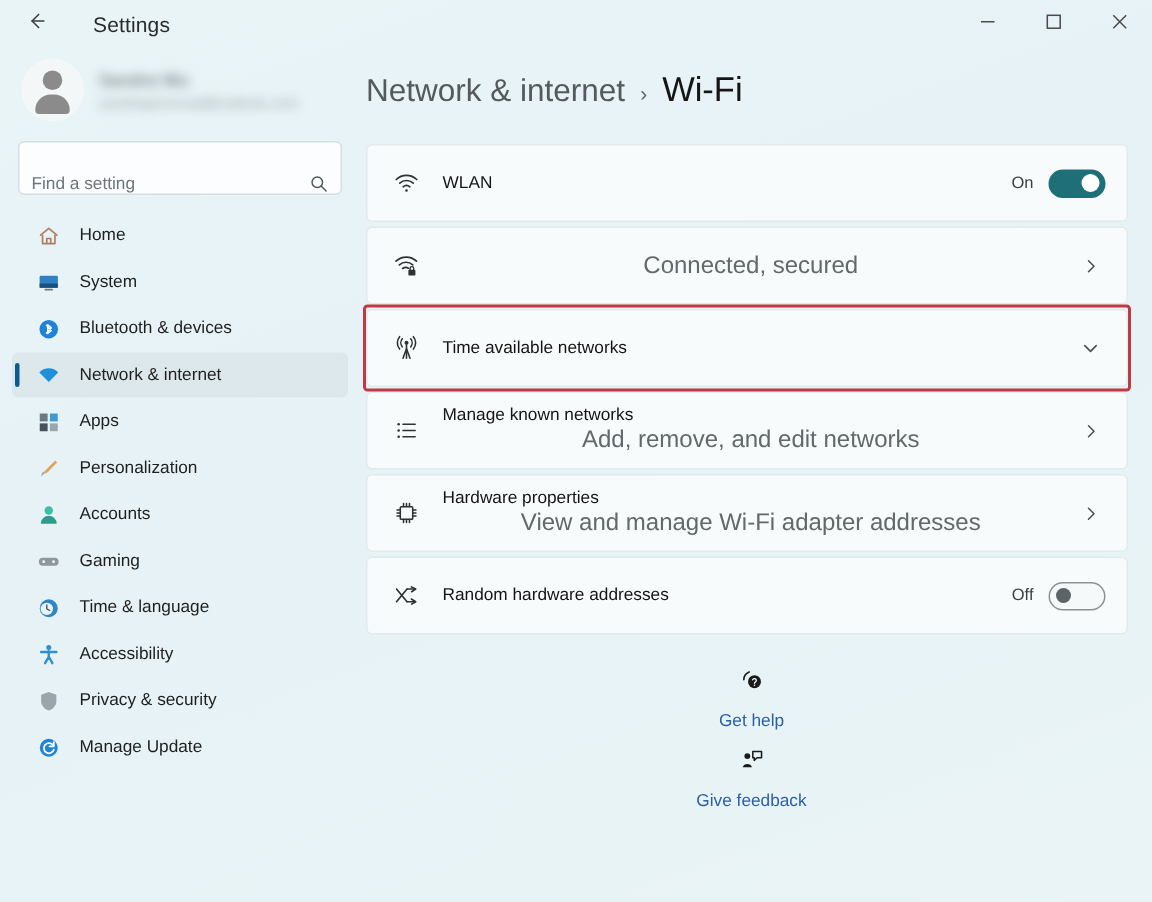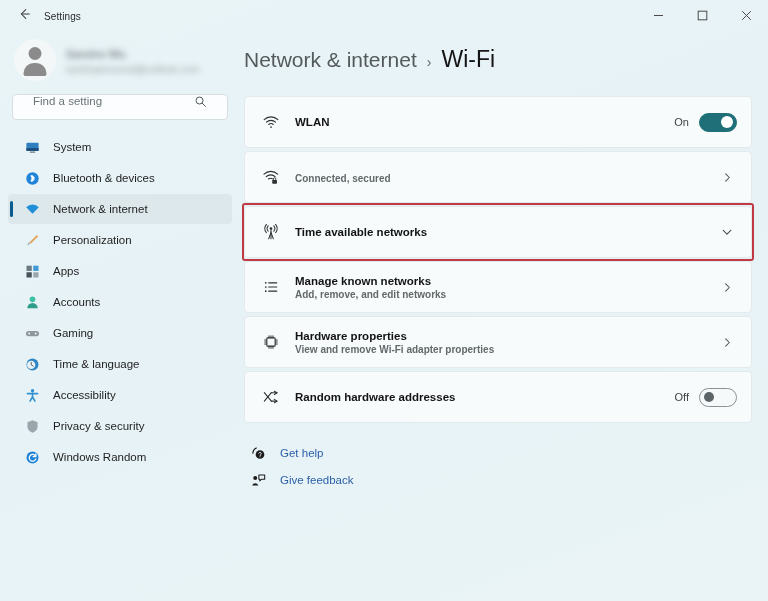--- a/index.html
+++ b/index.html
@@ -24,22 +24,22 @@
     background: transparent;
     position: relative; z-index: 5;
   }
   .back-btn {
     width: 28px; height: 24px;
     display: flex; align-items: center; justify-content: center;
     border-radius: 4px;
     color: #3b3b3b;
   }
   .title-text {
-    font-size: 10px; color: #2b2b2b;
-    margin-left: 6px; letter-spacing: .1px;
+    font-size: 14px; color: #2b2b2b;
+    margin-left: 24px; letter-spacing: .1px;
   }
   .win-controls {
     position: absolute; right: 0; top: 0;
     height: 32px; display: flex;
   }
   .win-btn {
     width: 44px; height: 32px;
     display: flex; align-items: center; justify-content: center;
     color: #4a4a4a;
   }
@@ -83,24 +83,24 @@
     color: #9aa3a6;
     filter: blur(3.4px);
     white-space: nowrap; overflow: hidden;
     user-select: none;
   }
   .profile-name { font-size: 11.5px; font-weight: bold; color: #7d868a; }
   .profile-mail { font-size: 10px; margin-top: 4px; }
 
   .search-wrap { padding: 4px 4px 10px 4px; }
   .search-box {
-    height: 26px; border-radius: 4px;
+    height: 36px; border-radius: 4px;
     background: #fbfdfe; border: 1px solid #d5dfe2;
-    display: flex; align-items: flex-start;
-    padding: 0 20px;
+    display: flex; align-items: flex-end;
+    padding: 0 8px;
   }
   .search-box input {
     flex: 1; border: 0; outline: none; background: transparent;
     font-family: inherit; font-size: 11.5px; color: #3a3a3a;
   }
   .search-box input::placeholder { color: #6c7578; }
   .search-icon { color: #4c5558; display: flex; }
 
   .nav { padding-top: 2px; display: flex; flex-direction: column; gap: 1px; }
   .nav-item {
@@ -146,23 +146,23 @@
     min-height: 52px;
     display: flex; align-items: center;
     padding: 0 14px 0 14px;
     gap: 12px;
   }
   .row-icon {
     width: 24px; flex: 0 0 24px;
     display: flex; align-items: center; justify-content: center;
     color: #2c3133;
   }
-  .row-text { flex: 1; min-width: 0; font-weight: bold; }
+  .row-text { flex: 1; min-width: 0; }
   .row-title { font-size: 11.5px; color: #141414; }
-  .row-sub { font-size: 10px; color: #62696b; margin-top: 2px; }
+  .row-sub { font-size: 16px; color: #62696b; margin-top: 2px; text-align: center; }
   .row-right { display: flex; align-items: center; gap: 10px; }
   .state-label { font-size: 11px; color: #3c4244; }
 
   .chevron { color: #4a5053; display: flex; padding: 4px; }
 
   .toggle {
     width: 38px; height: 19px; border-radius: 10px;
     position: relative; flex: 0 0 38px;
   }
   .toggle.on { background: #1f6f78; border: 1px solid #1f6f78; }
@@ -187,21 +187,21 @@
   .annot::after {
     content: "";
     position: absolute;
     left: -3px; right: -3px; top: -4px; bottom: -4px;
     border: 2.5px solid #bf3a43;
     border-radius: 3px;
     pointer-events: none;
   }
 
   .links { margin-top: 22px; display: flex; flex-direction: column; gap: 11px; padding-left: 6px; }
-  .link-row { display: flex; align-items: center; gap: 14px; }
+  .link-row { display: flex; align-items: center; gap: 14px; flex-direction: column; }
   .link-icon { width: 16px; height: 16px; display: flex; align-items: center; justify-content: center; color: #1b1b1b; }
   .link-text { font-size: 11.5px; color: #2a5fa8; }
 </style>
 </head>
 <body>
 
 <div class="window">
 
   <div class="titlebar">
     <div class="back-btn">
@@ -261,20 +261,30 @@
             <svg width="13" height="13" viewBox="0 0 16 16" fill="none" stroke="currentColor" stroke-width="1.2">
               <circle cx="6.8" cy="6.8" r="4.3"></circle>
                 <path d="M10.1 10.1 L14 14" stroke-linecap="round"></path>
             </svg>
           </span>
         </div>
       </div>
 
       <div class="nav">
 
+        <div class="nav-item">
+          <span class="nav-icon">
+            <svg width="15" height="15" viewBox="0 0 16 16" fill="none" stroke="#b07d62" stroke-width="1.2">
+              <path d="M2.2 7.2 L8 2.4 L13.8 7.2" stroke-linecap="round" stroke-linejoin="round"></path>
+              <path d="M3.6 7 V13.2 H12.4 V7" stroke-linejoin="round"></path>
+              <path d="M6.6 13.2 V9.6 H9.4 V13.2" stroke-linejoin="round"></path>
+            </svg>
+          </span>
+          <span class="nav-label">Home</span>
+        </div>
 
         <div class="nav-item">
           <span class="nav-icon">
             <svg width="15" height="15" viewBox="0 0 16 16">
               <rect x="1.5" y="3" width="13" height="8.6" rx="1" fill="#2f7fc1"></rect>
               <rect x="1.5" y="8.6" width="13" height="3" rx="0" fill="#1c4f7c"></rect>
               <rect x="5" y="12.2" width="6" height="1.3" rx=".6" fill="#6d7b84"></rect>
             </svg>
           </span>
           <span class="nav-label">System</span>
@@ -290,47 +300,47 @@
           <span class="nav-label">Bluetooth &amp; devices</span>
         </div>
 
         <div class="nav-item selected">
           <span class="nav-icon">
             <svg width="15" height="15" viewBox="0 0 16 16">
               <path d="M8 12.4 L1.3 5.6 A9.2 9.2 0 0 1 14.7 5.6 Z" fill="#1f8fd8"></path>
             </svg>
           </span>
           <span class="nav-label">Network &amp; internet</span>
-        </div>
-
-        <div class="nav-item">
-          <span class="nav-icon">
-            <svg width="15" height="15" viewBox="0 0 16 16">
-              <path d="M12.6 2.2 L14 3.6 L6.6 11 L4.6 11.6 L5.2 9.6 Z" fill="#e0a45d"></path>
-              <path d="M5.2 9.6 L4.6 11.6 L2.6 13.6 L3.2 11 Z" fill="#9aa3a8"></path>
-            </svg>
-          </span>
-          <span class="nav-label">Personalization</span>
         </div>
 
         <div class="nav-item">
           <span class="nav-icon">
             <svg width="15" height="15" viewBox="0 0 16 16">
               <rect x="1.6" y="1.8" width="5.6" height="5.6" fill="#6b7a82"></rect>
               <rect x="8.8" y="1.8" width="5.6" height="5.6" fill="#3f9ad4"></rect>
               <rect x="1.6" y="8.8" width="5.6" height="5.6" fill="#46525a"></rect>
               <rect x="8.8" y="8.8" width="5.6" height="5.6" fill="#9aa6ad"></rect>
             </svg>
           </span>
           <span class="nav-label">Apps</span>
         </div>
 
         <div class="nav-item">
           <span class="nav-icon">
             <svg width="15" height="15" viewBox="0 0 16 16">
+              <path d="M12.6 2.2 L14 3.6 L6.6 11 L4.6 11.6 L5.2 9.6 Z" fill="#e0a45d"></path>
+              <path d="M5.2 9.6 L4.6 11.6 L2.6 13.6 L3.2 11 Z" fill="#9aa3a8"></path>
+            </svg>
+          </span>
+          <span class="nav-label">Personalization</span>
+        </div>
+
+        <div class="nav-item">
+          <span class="nav-icon">
+            <svg width="15" height="15" viewBox="0 0 16 16">
               <circle cx="8" cy="4.6" r="3" fill="#3dbfa5"></circle>
               <path d="M2.4 14 A5.6 5.6 0 0 1 13.6 14 Z" fill="#2f9c8a"></path>
             </svg>
           </span>
           <span class="nav-label">Accounts</span>
         </div>
 
         <div class="nav-item">
           <span class="nav-icon">
             <svg width="15" height="15" viewBox="0 0 16 16">
@@ -374,21 +384,21 @@
         </div>
 
         <div class="nav-item">
           <span class="nav-icon">
             <svg width="15" height="15" viewBox="0 0 16 16">
               <circle cx="8" cy="8" r="6.4" fill="#1f84d8"></circle>
               <path d="M11.2 6.4 A3.6 3.6 0 1 0 11.6 9.4" fill="none" stroke="#ffffff" stroke-width="1.3" stroke-linecap="round"></path>
               <path d="M11.6 4 V7 H8.6" fill="none" stroke="#ffffff" stroke-width="1.3" stroke-linecap="round" stroke-linejoin="round"></path>
             </svg>
           </span>
-          <span class="nav-label">Windows Random</span>
+          <span class="nav-label">Manage Update</span>
         </div>
 
       </div>
     </div>
 
     <div class="main">
 
       <div class="breadcrumb">
         <span class="crumb-parent">Network &amp; internet</span>
         <span class="crumb-sep">›</span>
@@ -484,21 +494,21 @@
             <svg width="18" height="18" viewBox="0 0 20 20" fill="none" stroke="currentColor" stroke-width="1.15" stroke-linecap="round">
               <rect x="5.4" y="5.4" width="9.2" height="9.2" rx=".8"></rect>
               <path d="M7.8 3 V5.2 M10 3 V5.2 M12.2 3 V5.2"></path>
               <path d="M7.8 14.8 V17 M10 14.8 V17 M12.2 14.8 V17"></path>
               <path d="M3 7.8 H5.2 M3 10 H5.2 M3 12.2 H5.2"></path>
               <path d="M14.8 7.8 H17 M14.8 10 H17 M14.8 12.2 H17"></path>
             </svg>
           </span>
           <div class="row-text">
             <div class="row-title">Hardware properties</div>
-            <div class="row-sub">View and remove Wi-Fi adapter properties</div>
+            <div class="row-sub">View and manage Wi-Fi adapter addresses</div>
           </div>
           <span class="chevron">
             <svg width="11" height="11" viewBox="0 0 12 12" fill="none" stroke="currentColor" stroke-width="1.1" stroke-linecap="round" stroke-linejoin="round">
               <path d="M4 2 L8 6 L4 10"></path>
             </svg>
           </span>
         </div>
 
         <div class="card">
           <span class="row-icon">

